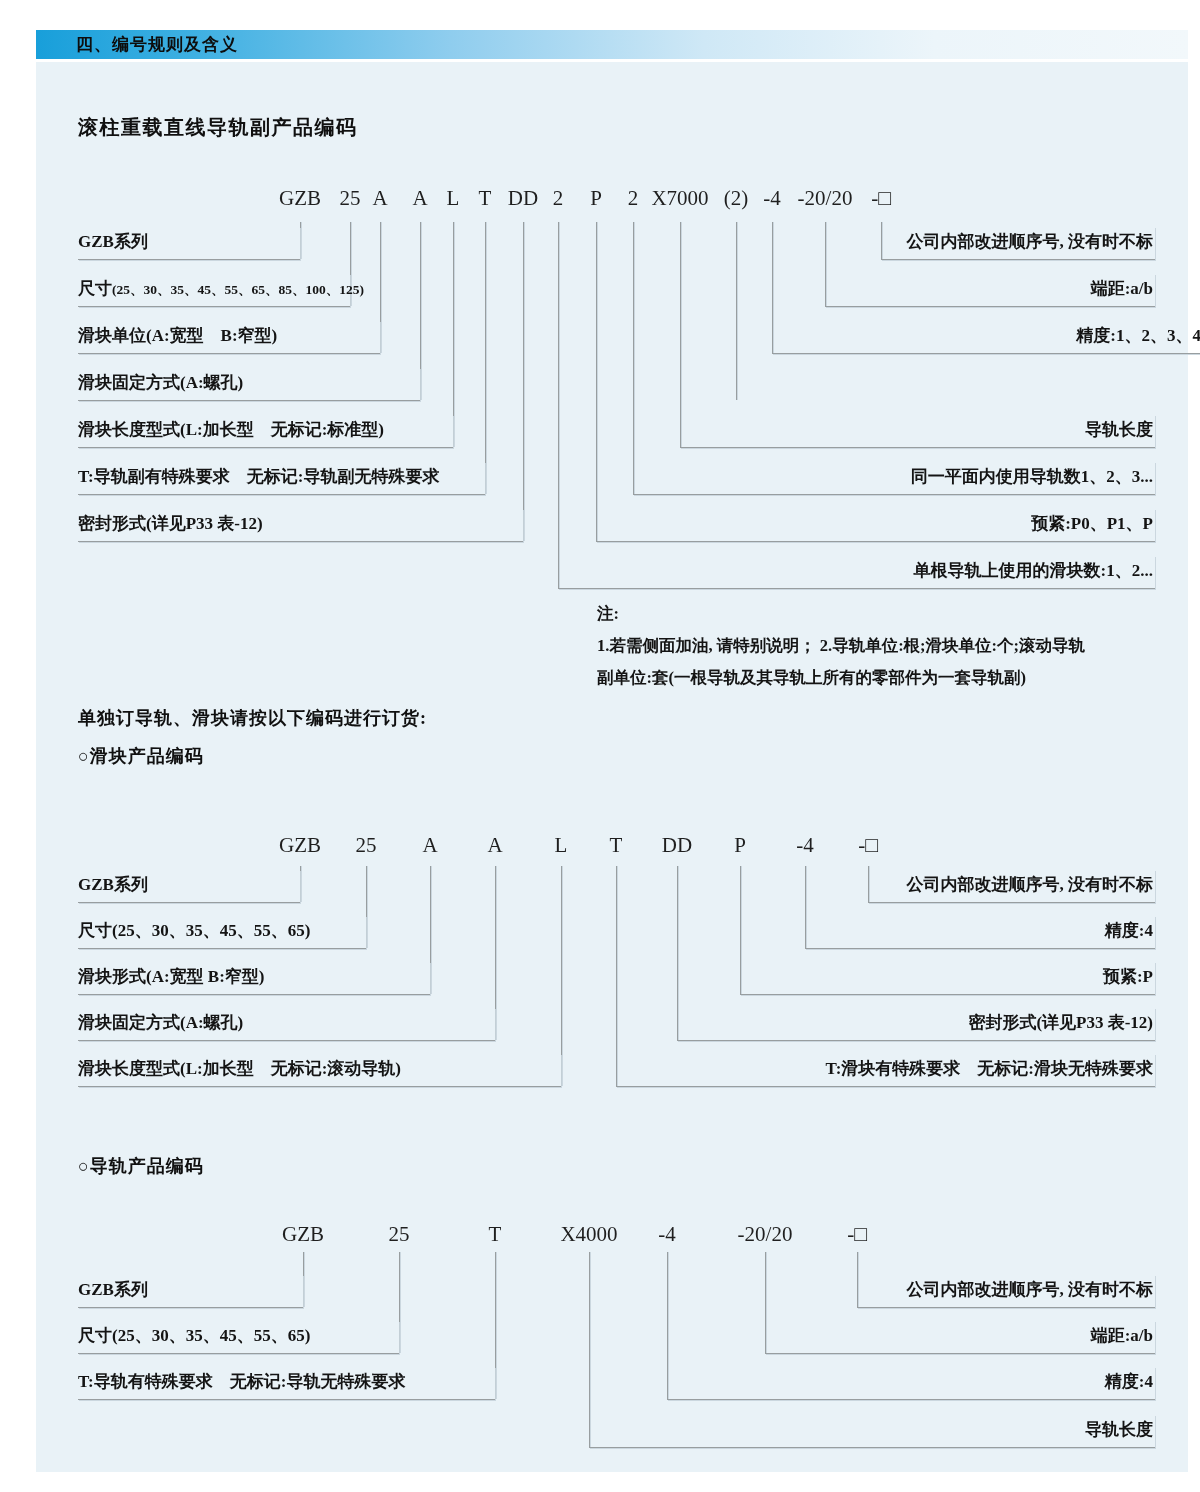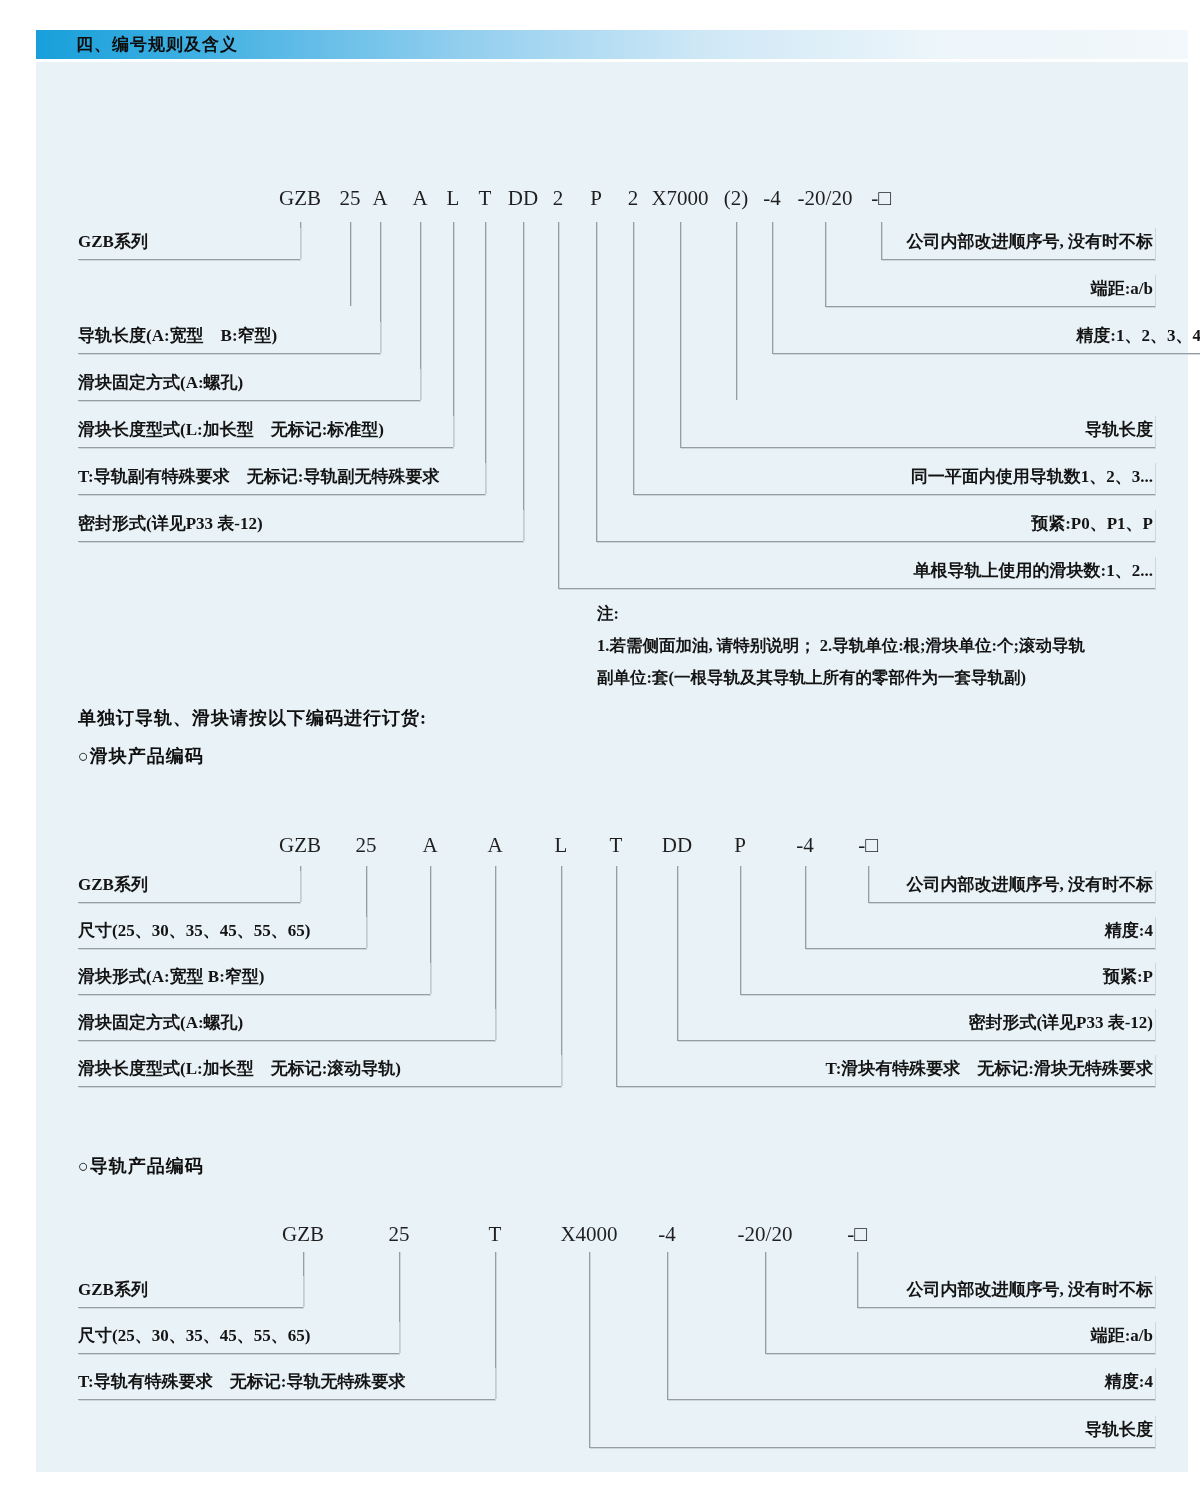--- a/index.html
+++ b/index.html
@@ -58,20 +58,21 @@
 <body>
 
 <div class="page">
 
   <div class="panel"></div>
 
   <div class="header-bar">
     <span class="t">四、编号规则及含义</span>
   </div>
 
+  <div class="title">滚柱重载直线导轨副产品编码</div>
 
   <div class="heading" style="left:78px; top:706px;">单独订导轨、滑块请按以下编码进行订货:</div>
 
   <div class="heading" style="left:78px; top:744px;">○滑块产品编码</div>
 
   <div class="heading" style="left:78px; top:1154px;">○导轨产品编码</div>
 
   <div class="note">
     <div>注:</div>
     <div>1.若需侧面加油, 请特别说明； 2.导轨单位:根;滑块单位:个;滚动导轨</div>
@@ -105,22 +106,25 @@
       <div class="conn" style="left: 736px; top: 222px; height: 178px;"></div>
       <span class="code-token" style="left: 772px; top: 186px;">-4</span>
       <div class="conn" style="left: 772px; top: 222px; height: 131px;"></div>
       <span class="code-token" style="left: 825px; top: 186px;">-20/20</span>
       <div class="conn" style="left: 825px; top: 222px; height: 84px;"></div>
       <span class="code-token" style="left: 881px; top: 186px;">-□</span>
       <div class="conn" style="left: 881px; top: 222px; height: 37px;"></div>
       <div class="lbl left" style="left: 78px; top: 227px; width: 222px;">
         <span class="tx">GZB系列</span>
       </div>
+      <div class="lbl left" style="left: 78px; top: 274px; width: 272px;">
+        <span class="tx"><span>尺寸</span><span class="sub">(25、30、35、45、55、65、85、100、125)</span></span>
+      </div>
       <div class="lbl left" style="left: 78px; top: 321px; width: 302px;">
-        <span class="tx">导轨长度(A:宽型　B:窄型)</span>
+        <span class="tx">滑块单位(A:宽型　B:窄型)</span>
       </div>
       <div class="lbl left" style="left: 78px; top: 368px; width: 342px;">
         <span class="tx">滑块固定方式(A:螺孔)</span>
       </div>
       <div class="lbl left" style="left: 78px; top: 415px; width: 375px;">
         <span class="tx">滑块长度型式(L:加长型　无标记:标准型)</span>
       </div>
       <div class="lbl left" style="left: 78px; top: 462px; width: 407px;">
         <span class="tx">T:导轨副有特殊要求　无标记:导轨副无特殊要求</span>
       </div>

